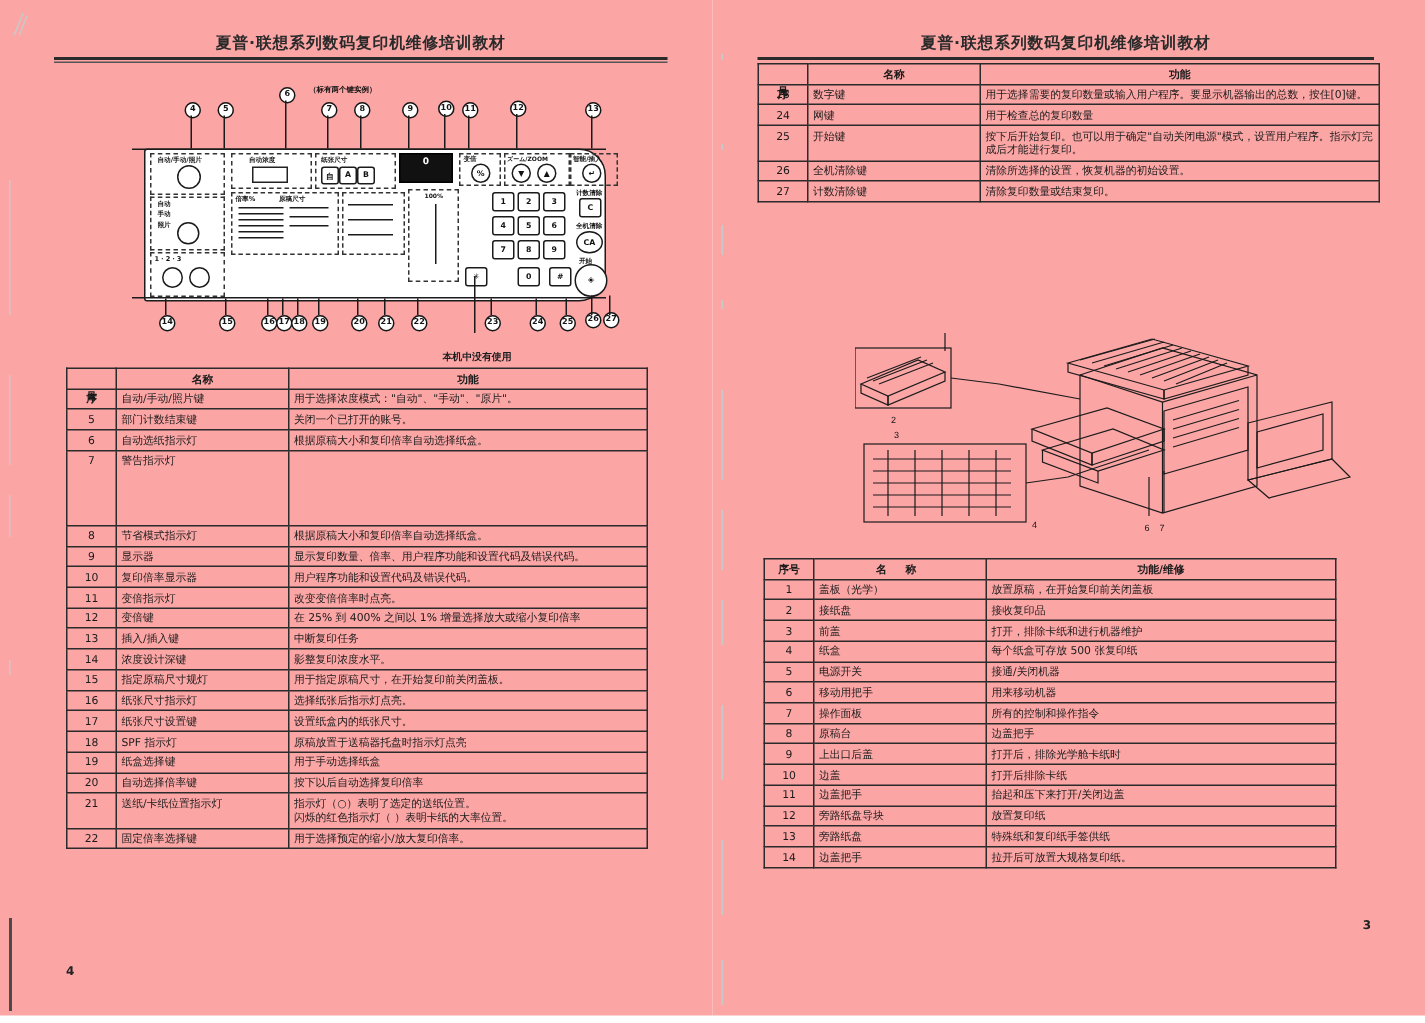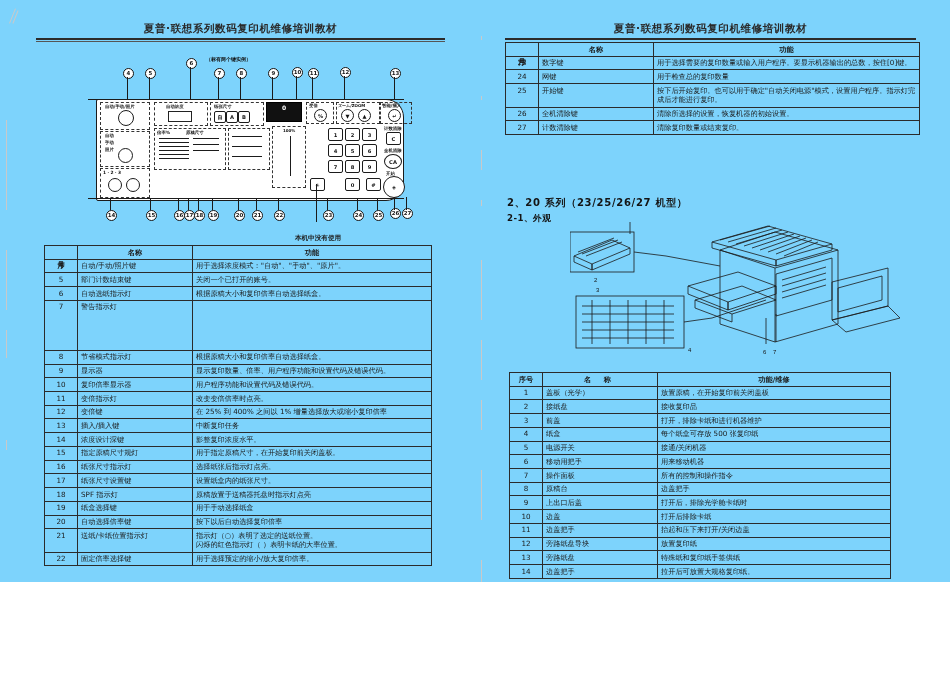--- a/index.html
+++ b/index.html
@@ -4,21 +4,21 @@
 <title>Scanned Manual Spread</title>
 <style>
   html,body{margin:0;padding:0;background:#ffffff;}
   body{
     width:950px;height:682px;overflow:hidden;
     font-family:"DejaVu Sans","Liberation Sans",sans-serif;
     color:#111;
     position:relative;
   }
   .spread{position:absolute;inset:0;display:flex;}
-  .page{position:relative;width:475px;height:582px;background:#7dd3fc;overflow:hidden;}
+  .page{position:relative;width:475px;height:677px;background:#fca5a5;overflow:hidden;}
 
   
   .gutter-marks{position:absolute;top:0;bottom:0;width:14px;pointer-events:none;}
   .gutter-marks span{position:absolute;background:#c9c9c9;}
 
   .page-head{position:absolute;left:0;right:0;text-align:center;}
   .head-title{
     font-size:10.5px;letter-spacing:.6px;font-weight:700;
     color:#2a2a2a;filter:blur(.25px);
     white-space:nowrap;
@@ -426,24 +426,20 @@
             </tr>
             <tr>
               <td class="num">27</td>
               <td class="nm">计数清除键</td>
               <td>清除复印数量或结束复印。</td>
             </tr>
           </tbody>
       </table>
     </div>
 
-    <div style="position:absolute;left:32px;top:196px">
-      <div class="sec-h1">2、20 系列（23/25/26/27 机型）</div>
-      <div class="sec-h2">2-1、外观</div>
-    </div>
 
     <div class="fig-ext" style="left:95px;top:222px;width:350px;height:142px">
       <svg width="350" height="142" viewBox="0 0 350 142">
         <g fill="none" stroke="#1b1b1b" stroke-width="0.8">
 
           <path d="M150 28 L205 10 L268 28 L268 102 L205 120 L150 102 Z"></path>
           <path d="M150 28 L205 46 L268 28"></path>
           <path d="M205 46 L205 120"></path>
 
           <path d="M142 20 L198 4 L262 22 L206 38 Z"></path>

